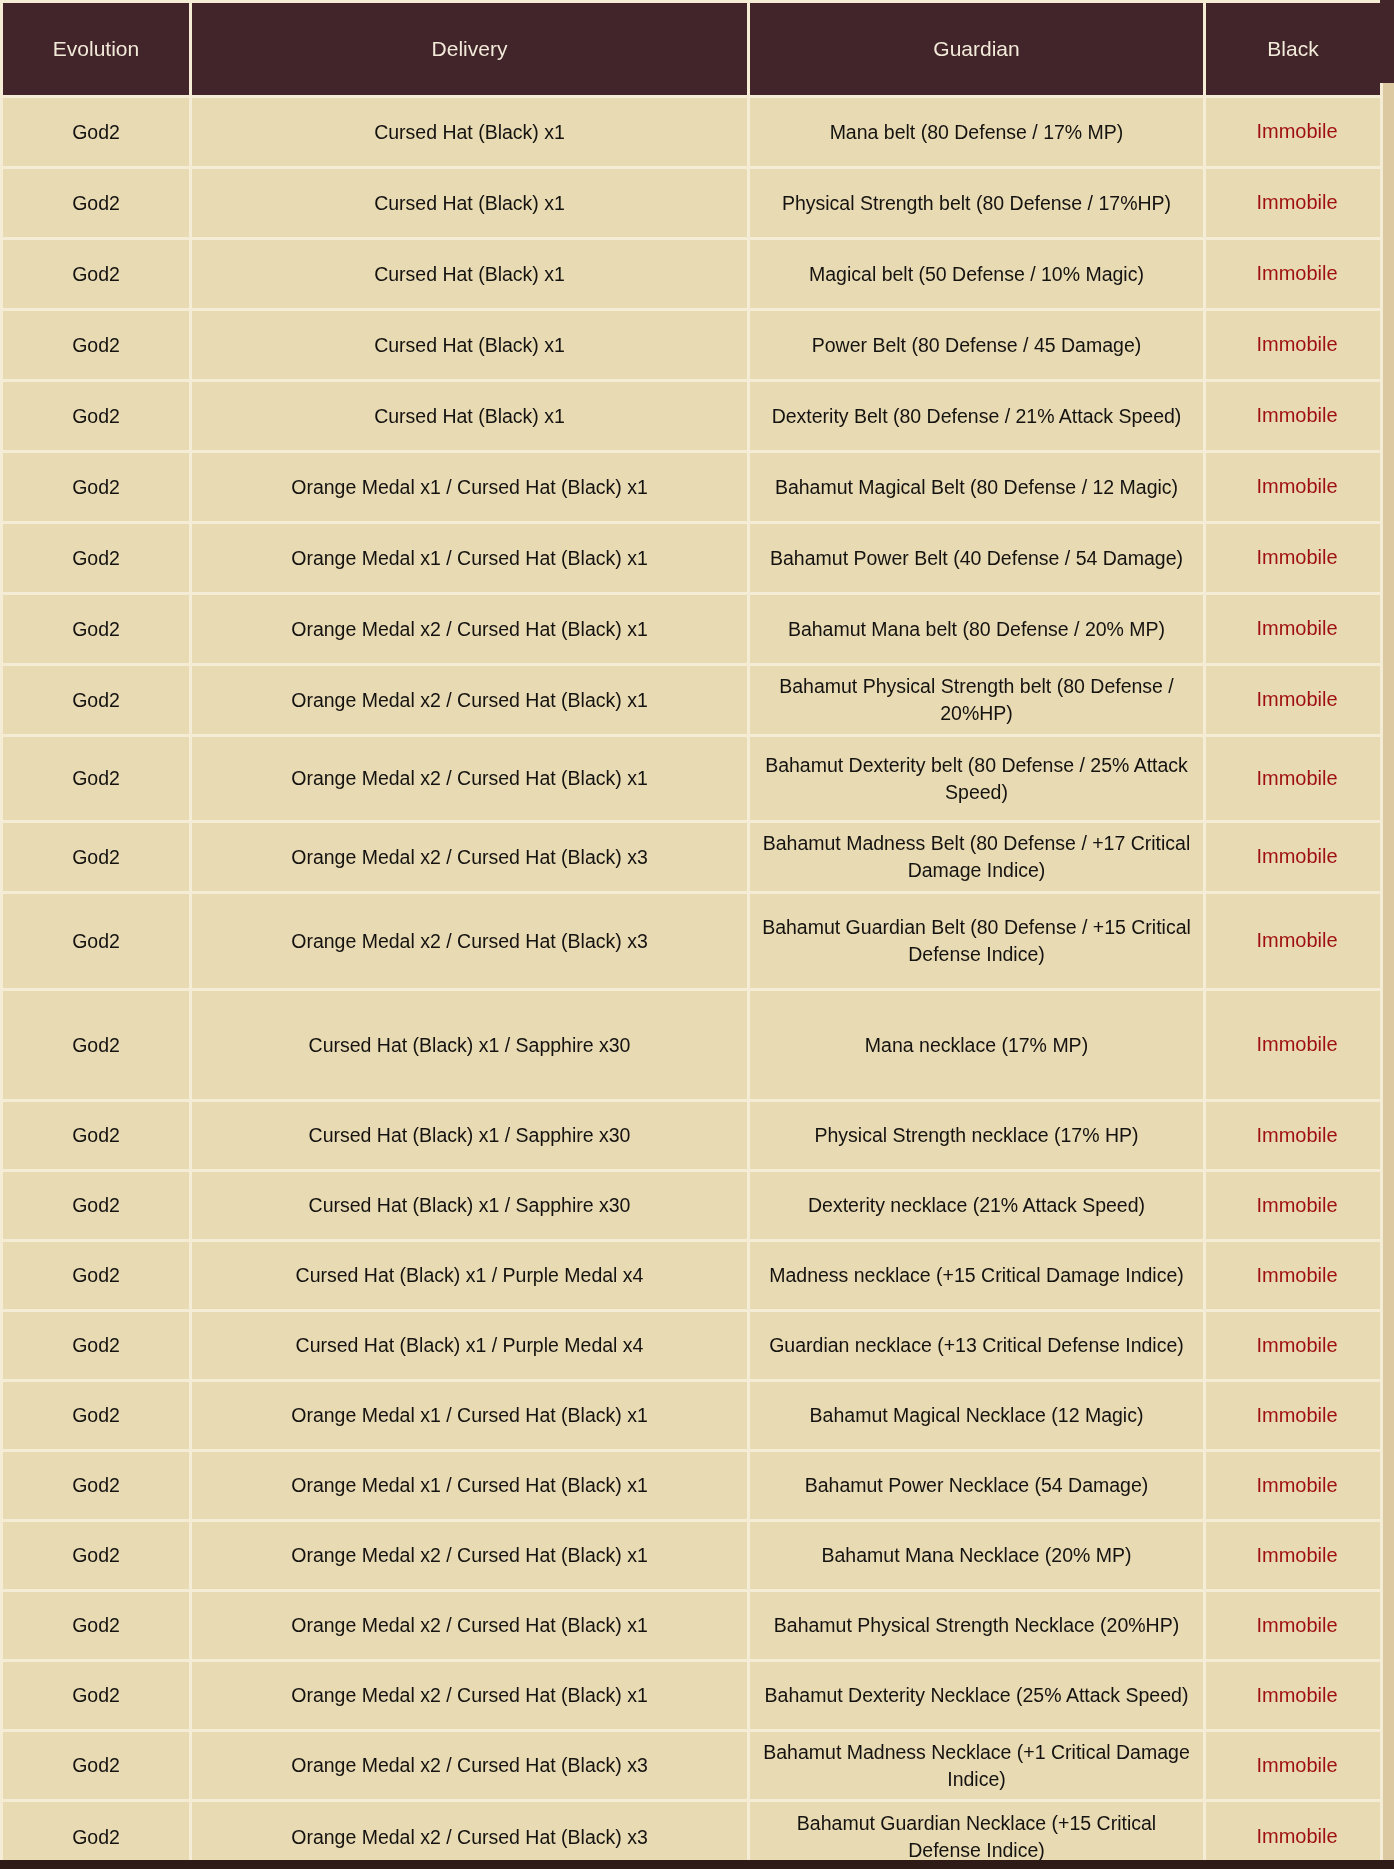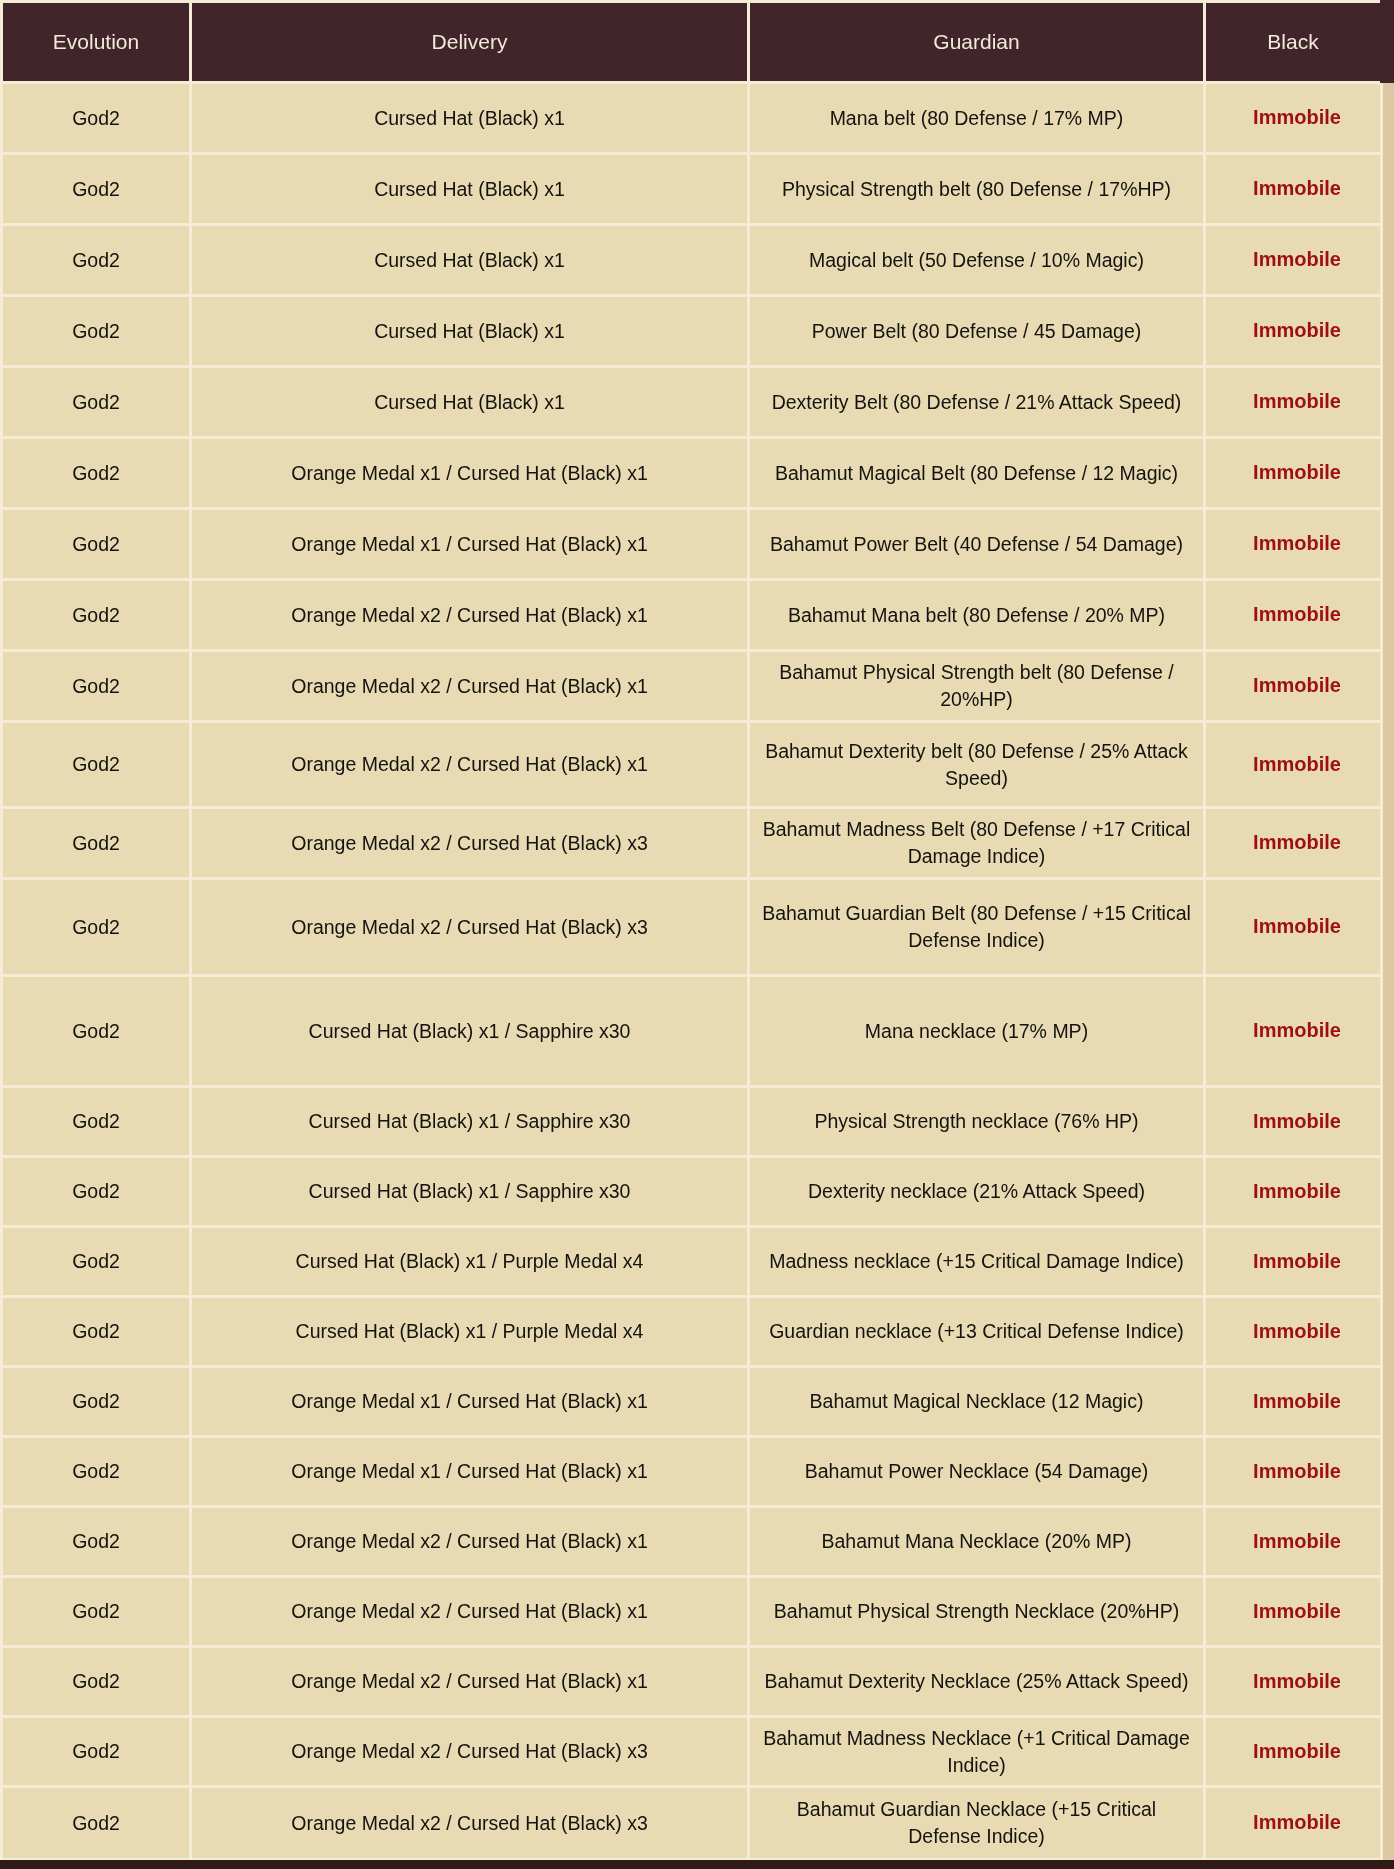--- a/index.html
+++ b/index.html
@@ -37,37 +37,37 @@
   }
   col.c-evolution{width:186px;}
   col.c-delivery{width:555px;}
   col.c-receive{width:453px;}
   col.c-type{width:174px;}
   th{
     background:var(--header_bg);
     color:var(--header_text);
     font-size:21px;
     font-weight:400;
-    height:78px;
+    height:92px;
     text-align:center;
     vertical-align:middle;
   }
   td{
     background:var(--row_bg);
     color:var(--body_text);
     font-size:19.5px;
     line-height:1.38;
     text-align:center;
     vertical-align:middle;
     padding:2px 8px;
     overflow:hidden;
   }
   td.cell-type{
     color:var(--type_color);
-    font-weight:700;
+    font-weight:400;
     font-size:20px;
     padding-left:16px;
   }
   #bottom-strip{
     position:absolute;
     left:0; bottom:0;
     width:100%; height:9px;
     background:var(--page_bottom);
   }
 </style>
@@ -166,21 +166,21 @@
         </tr>
         <tr>
           <td class="cell-evolution" style="height: 108px;">God2</td>
           <td class="cell-delivery">Cursed Hat (Black) x1 / Sapphire x30</td>
           <td class="cell-receive">Mana necklace (17% MP)</td>
           <td class="cell-type">Immobile</td>
         </tr>
         <tr>
           <td class="cell-evolution" style="height: 67px;">God2</td>
           <td class="cell-delivery">Cursed Hat (Black) x1 / Sapphire x30</td>
-          <td class="cell-receive">Physical Strength necklace (76% HP)</td>
+          <td class="cell-receive">Physical Strength necklace (17% HP)</td>
           <td class="cell-type">Immobile</td>
         </tr>
         <tr>
           <td class="cell-evolution" style="height: 67px;">God2</td>
           <td class="cell-delivery">Cursed Hat (Black) x1 / Sapphire x30</td>
           <td class="cell-receive">Dexterity necklace (21% Attack Speed)</td>
           <td class="cell-type">Immobile</td>
         </tr>
         <tr>
           <td class="cell-evolution" style="height: 67px;">God2</td>

